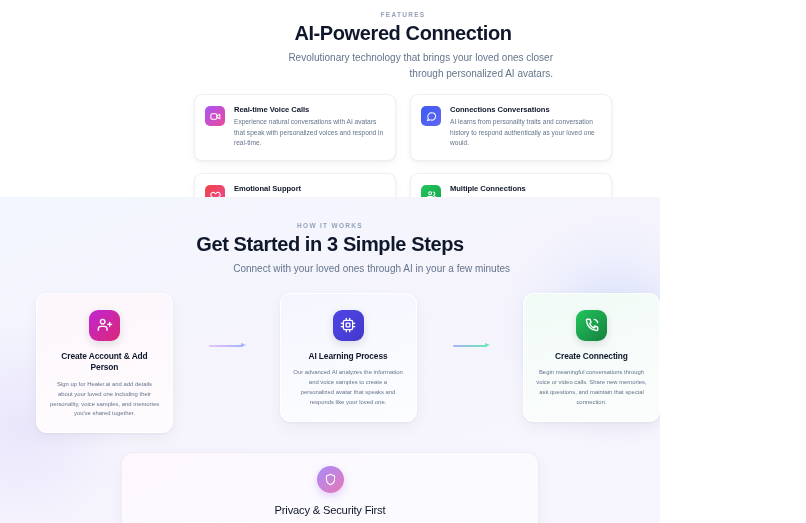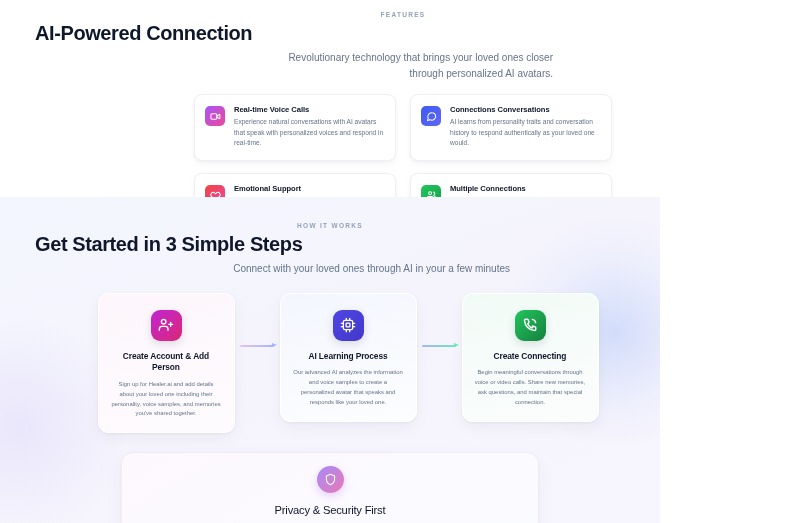--- a/index.html
+++ b/index.html
@@ -36,27 +36,26 @@
   .eyebrow {
     text-align: center;
     font-size: 6.5px;
     font-weight: 700;
     letter-spacing: 1.3px;
     color: #94a3b8;
     text-transform: uppercase;
   }
 
   .section-title {
-    text-align: left;
+    text-align: center;
     font-size: 20px;
     font-weight: 700;
     letter-spacing: -0.4px;
     color: #0f172a;
     margin-top: 4px;
-    padding-left: 35px;
   }
 
   .section-sub {
     text-align: right;
     font-size: 10px;
     line-height: 1.55;
     color: #64748b;
     margin: 5px auto 0;
     max-width: 300px;
   }
@@ -136,21 +135,21 @@
     background: radial-gradient(circle, rgba(226,221,250,0.6) 0%, rgba(255,255,255,0) 70%);
     pointer-events: none;
   }
 
   .how-inner { position: relative; z-index: 2; }
 
   
   .steps-row {
     display: flex;
     align-items: flex-start;
-    justify-content: center;
+    justify-content: space-between;
     margin-top: 16px;
     padding-left: 36px;
   }
 
   .step-card {
     width: 137px;
     min-height: 107px;
     border-radius: 11px;
     padding: 16px 12px 13px;
     text-align: center;

